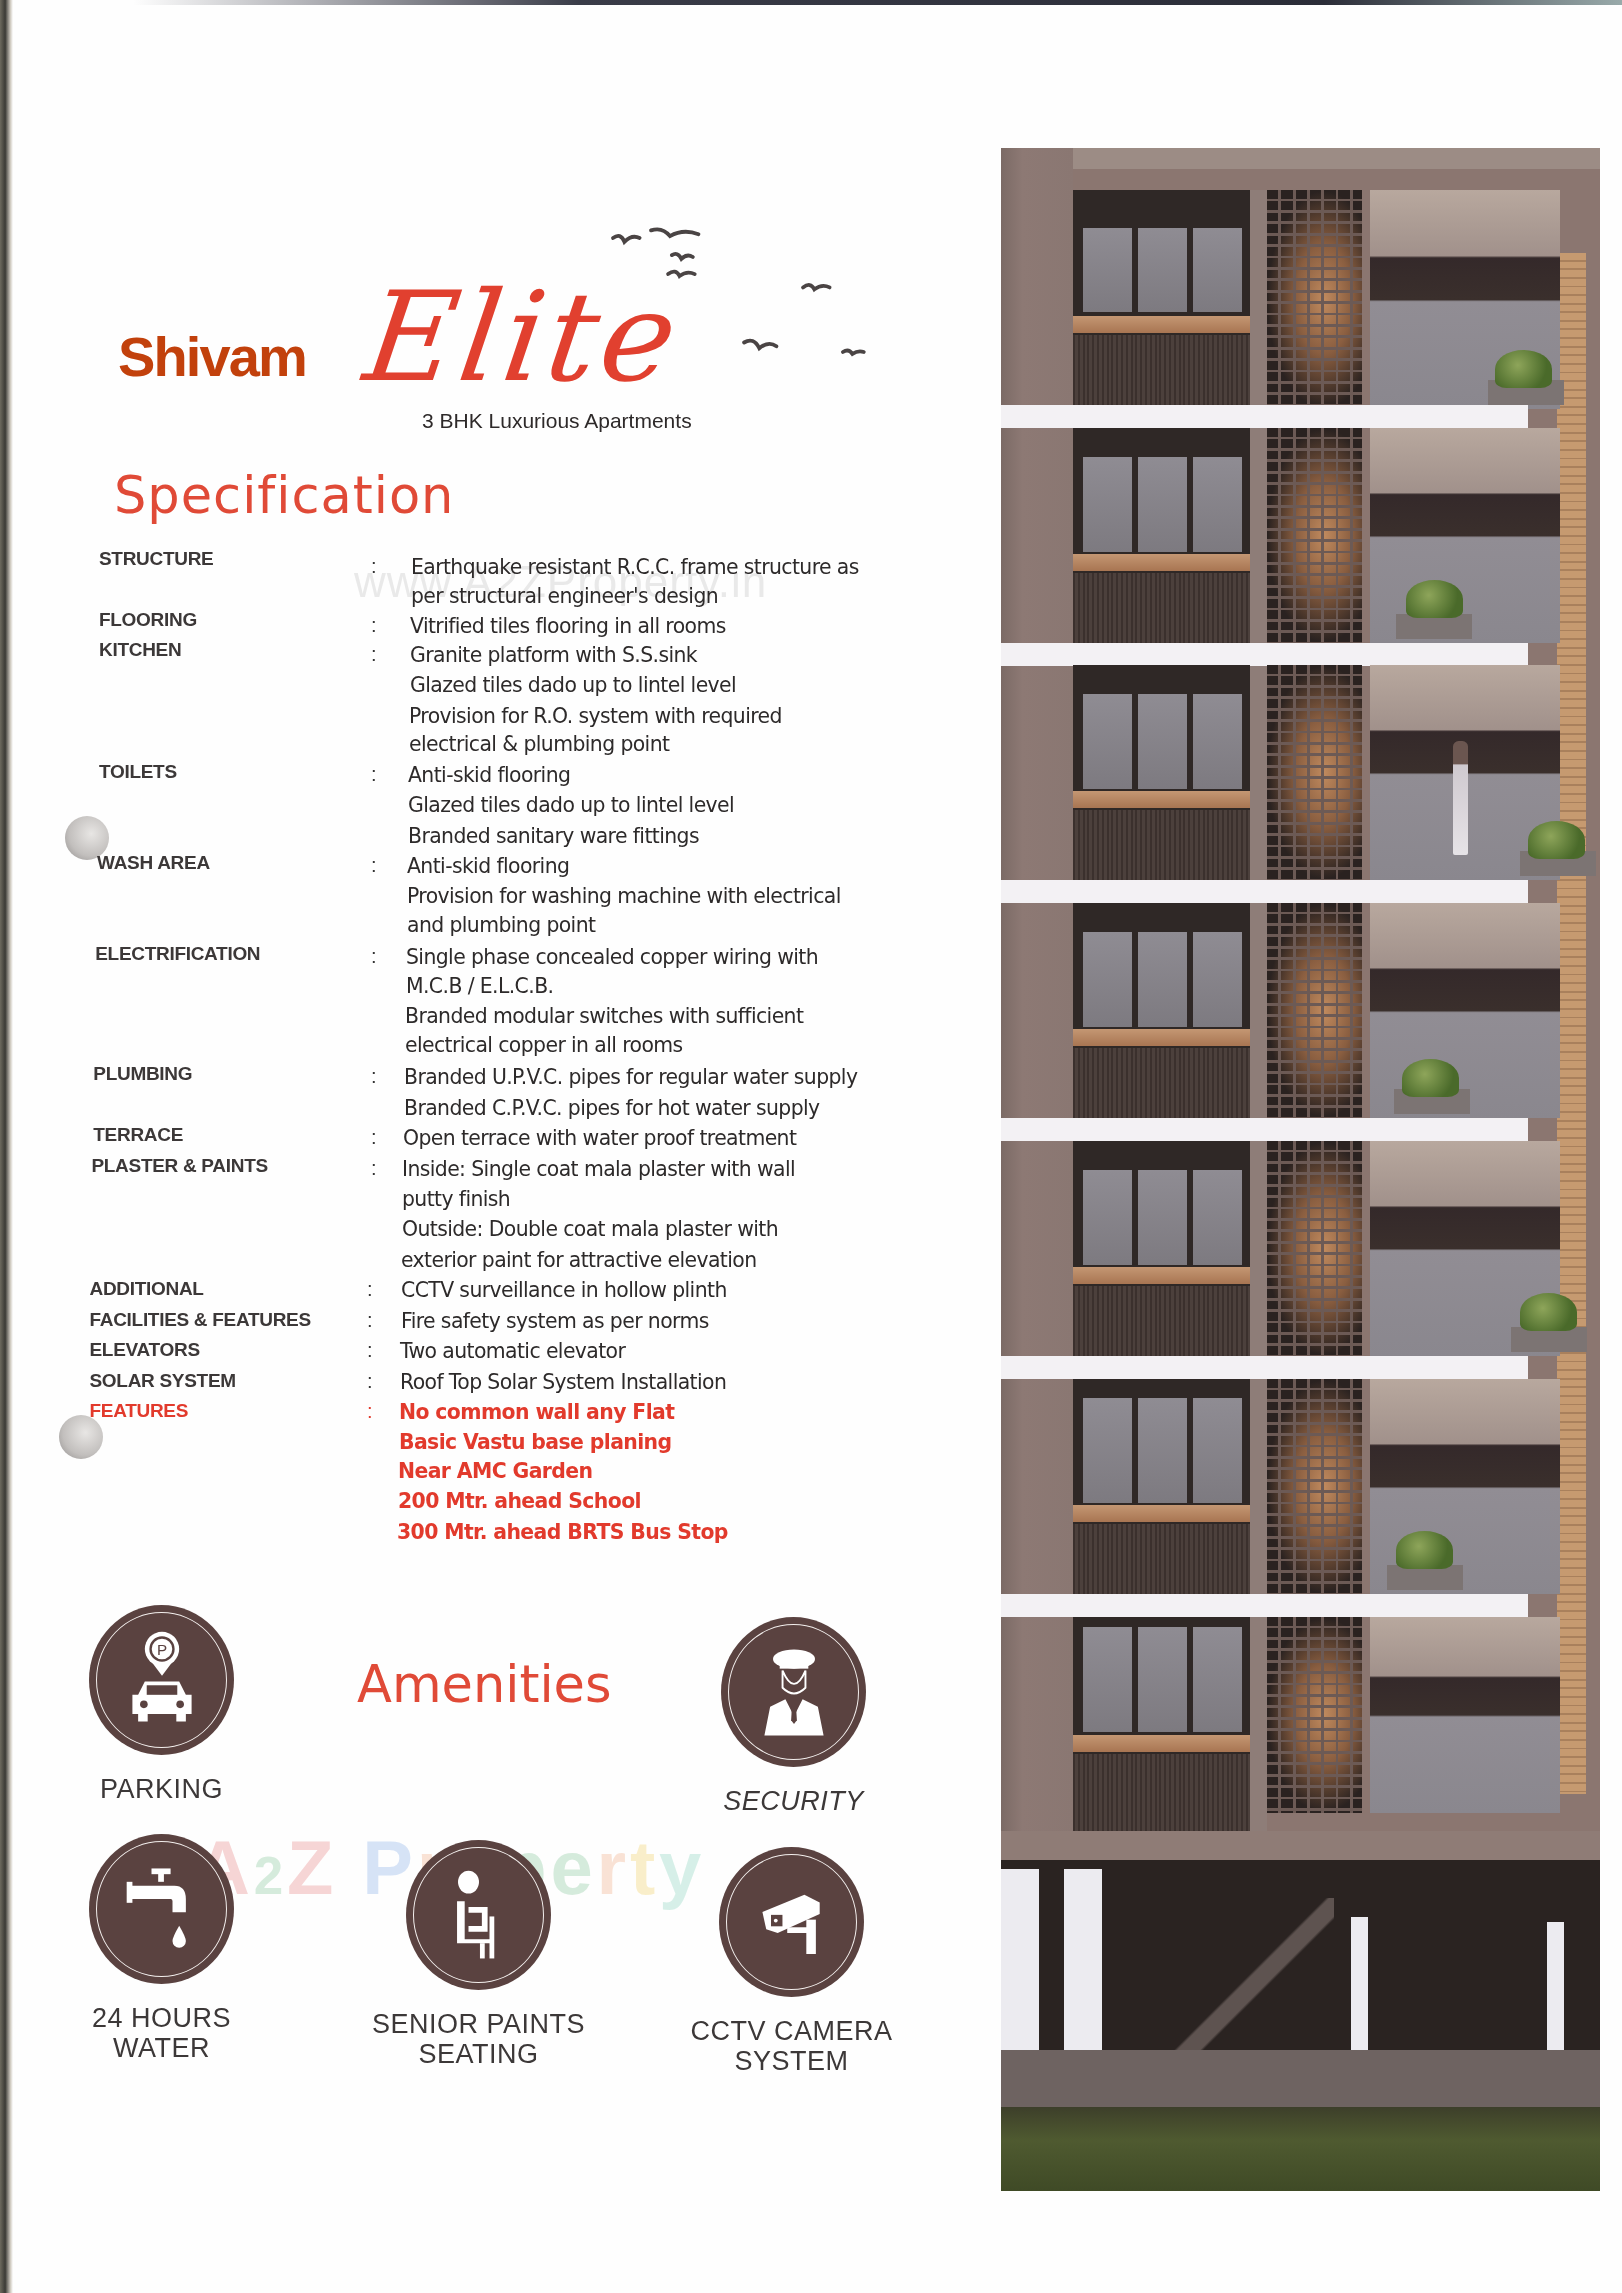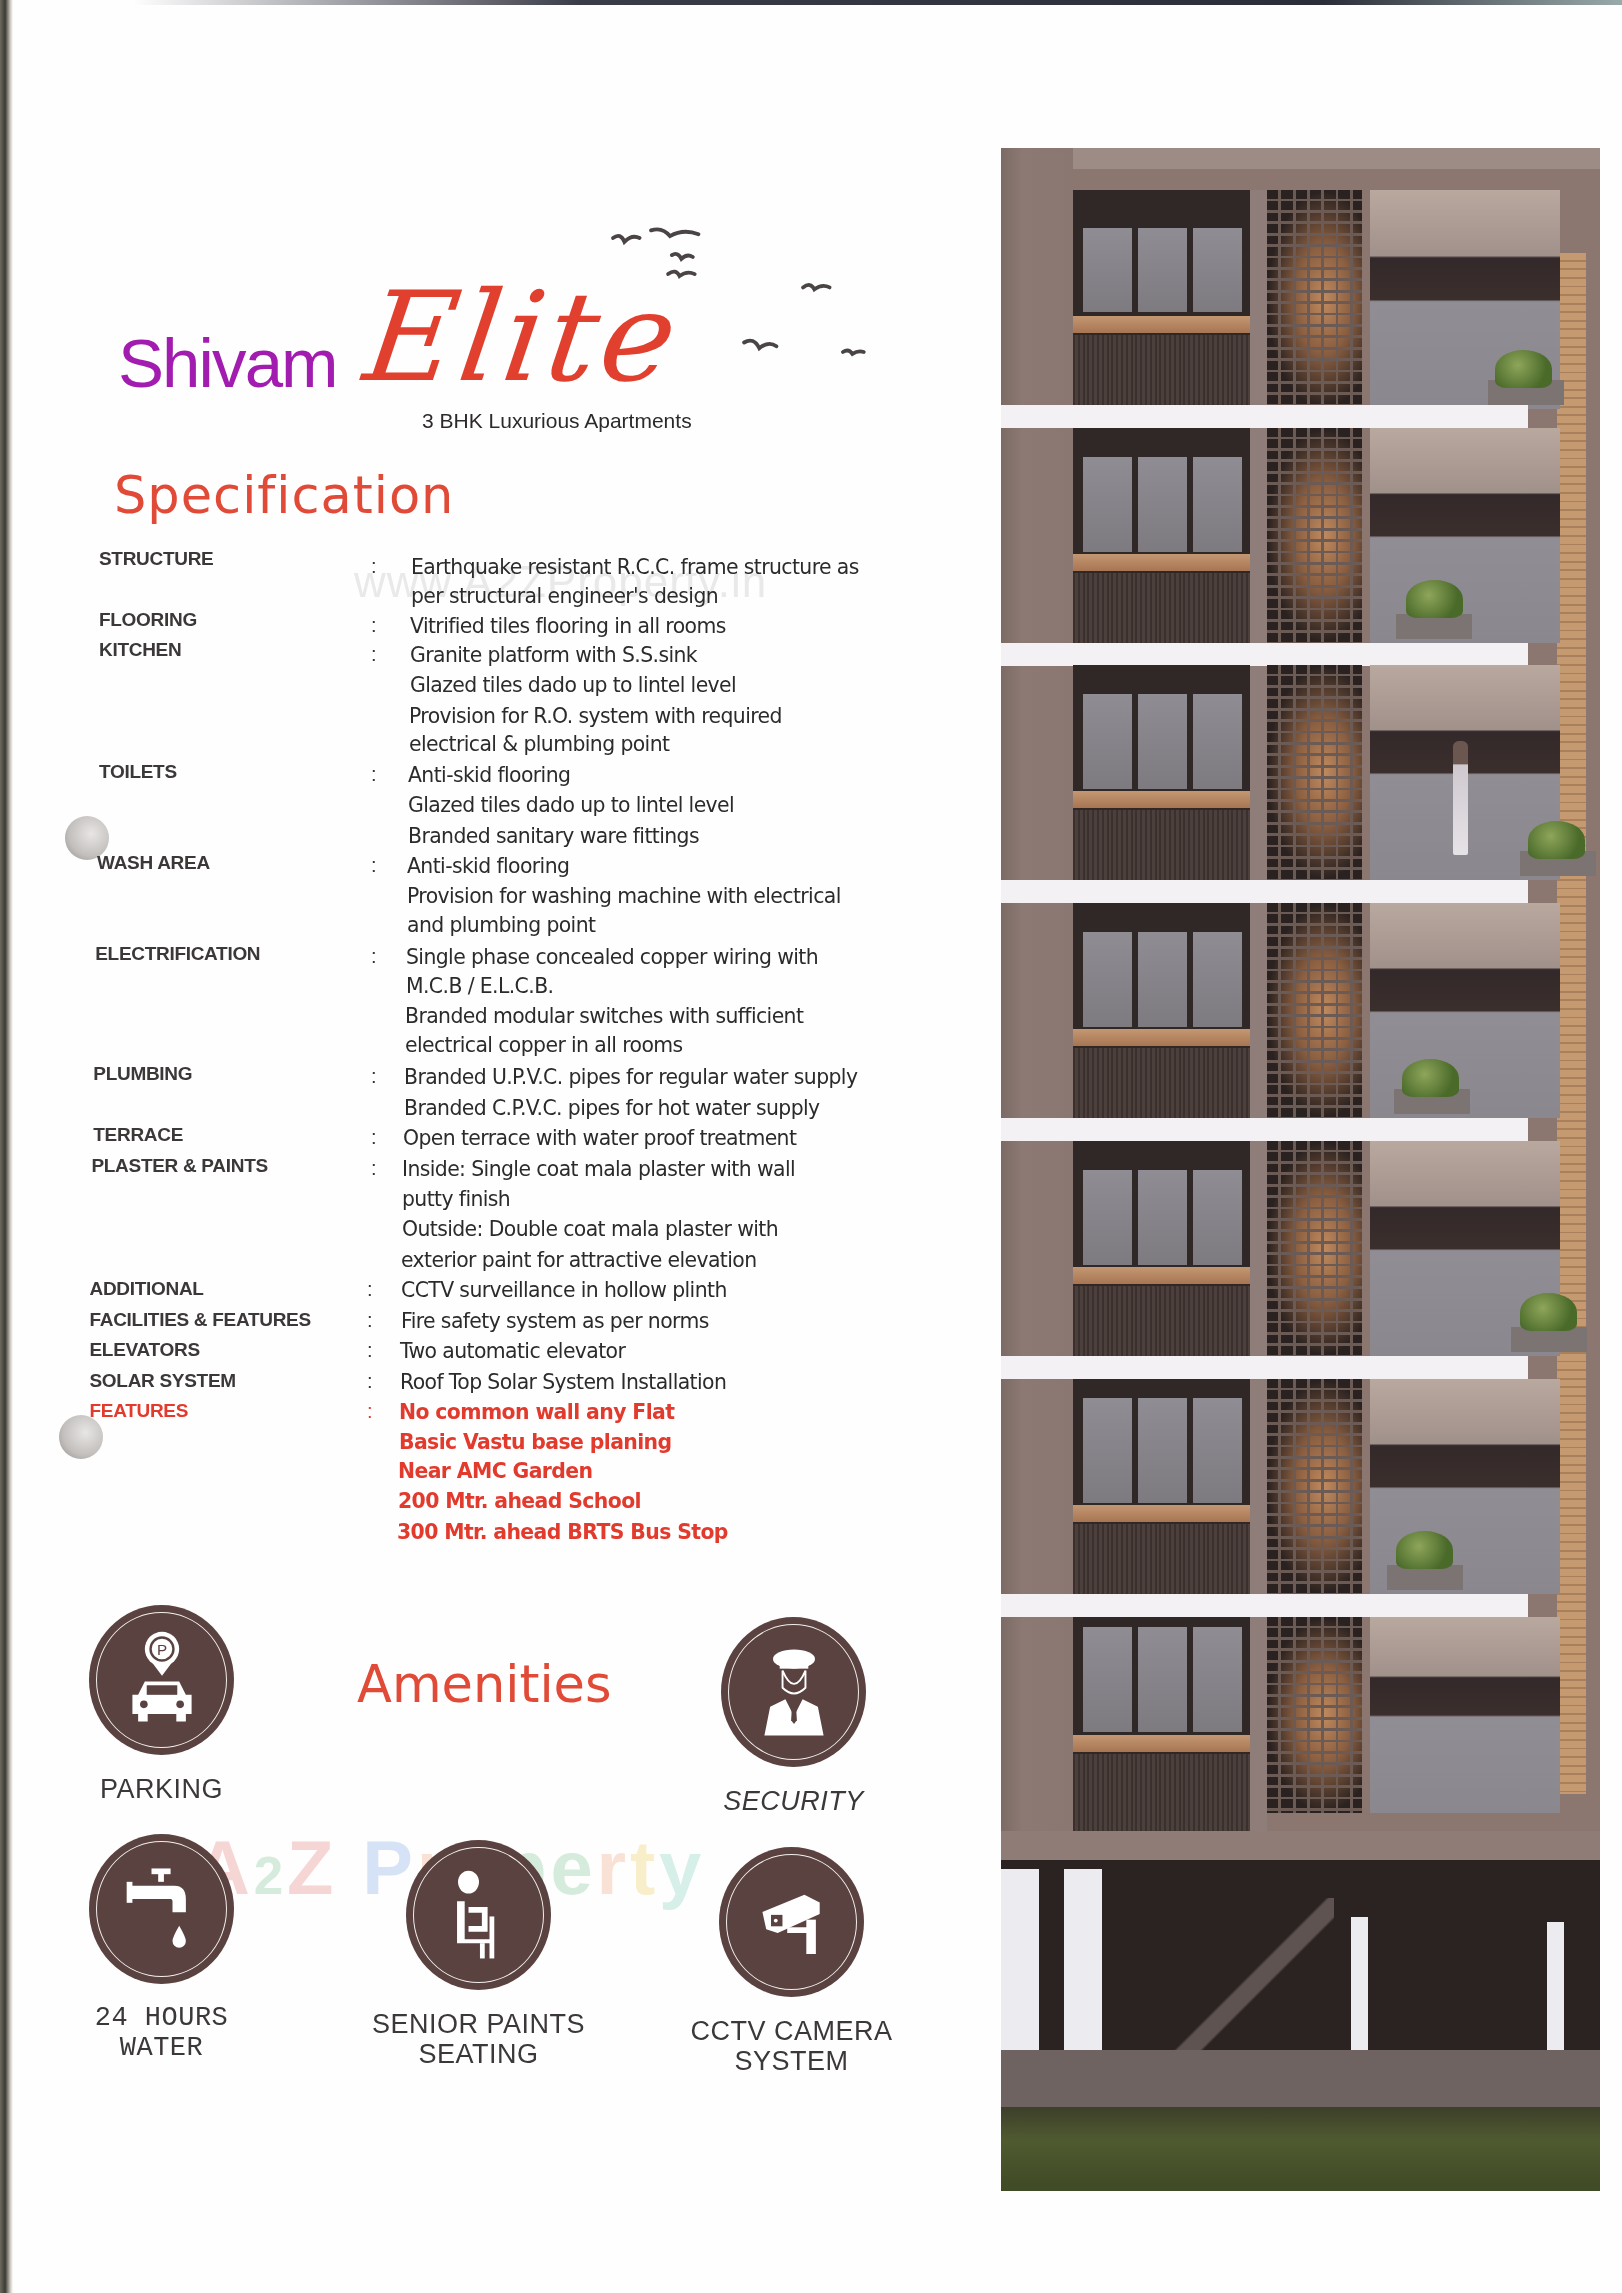--- a/index.html
+++ b/index.html
@@ -3,21 +3,21 @@
 <meta charset="utf-8">
 <style>
   html,body{margin:0;padding:0;}
   body{width:1623px;height:2293px;background:#fefefe;position:relative;overflow:hidden;font-family:"Liberation Sans","DejaVu Sans",sans-serif;color:#3a3536;}
   .scan-edge-left{position:absolute;left:0;top:0;width:13.3px;height:2293px;background:linear-gradient(90deg,#6d6a5e 0,#3b3a35 40%,#cfcac0 80%,#fefefe 100%);}
   .scan-edge-top{position:absolute;left:133px;top:0;width:1489px;height:4.8px;background:linear-gradient(90deg,#fefefe 0,#3a3c48 30%,#2b2d38 80%,#9aa 100%);}
   .punch-hole{position:absolute;width:44px;height:44px;border-radius:50%;background:radial-gradient(circle at 60% 40%,#e8e6e4 0,#c2bfbd 60%,#8e8b8a 100%);}
 
   
   .logo{position:absolute;left:118px;top:219px;width:723px;height:228px;}
-  .logo-shivam{position:absolute;left:0;top:105px;font-family:"Liberation Sans",sans-serif;font-weight:400;font-size:69px;letter-spacing:-1.9px;color:#a21caf;}
+  .logo-shivam{position:absolute;left:0;top:105px;font-family:"Liberation Sans",sans-serif;font-weight:700;font-size:56px;letter-spacing:-1.9px;color:#c2410c;}
   .logo-elite{position:absolute;left:249px;top:46px;font-family:"DejaVu Serif",serif;font-style:italic;font-size:124px;color:#e1402f;letter-spacing:3.8px;transform:skewX(-8deg);}
   .logo-tag{position:absolute;left:304px;top:190px;font-size:21px;color:#2e2a2a;}
   .birds{position:absolute;left:476px;top:0;width:361px;height:171px;}
 
   
   .spec-title{position:absolute;left:114px;top:466px;font-size:51px;color:#e04a37;font-family:"DejaVu Sans",sans-serif;letter-spacing:1px;}
   .spec-table{position:absolute;left:99px;top:544px;width:799px;}
   .spec-label{position:absolute;left:0;font-weight:700;font-size:19px;color:#3c3838;letter-spacing:-0.3px;}
   .spec-colon{position:absolute;left:272px;font-size:20px;color:#333;}
   .spec-line{position:absolute;left:304px;font-size:20.4px;color:#2d2a2a;white-space:nowrap;font-family:"DejaVu Sans",sans-serif;letter-spacing:-0.6px;}
@@ -196,21 +196,21 @@
       <ellipse cx="45" cy="20" rx="22" ry="10" fill="#fff"></ellipse>
       <rect x="30" y="24" width="30" height="6" fill="#fff"></rect>
       <path d="M33 32 Q45 60 57 32 L57 50 Q45 62 33 50 Z" fill="#5a4240" stroke="#fff" stroke-width="2"></path>
       <path d="M14 100 L20 70 L36 62 L45 80 L54 62 L70 70 L76 100 Z" fill="#fff"></path>
       <path d="M43 66 L47 66 L48 84 L45 88 L42 84 Z" fill="#5a4240"></path>
     </svg>
   </div>
   <div class="amen-label"><span>SECURITY</span></div>
 </div>
 
-<div class="amen" style="left:38px;top:1834px;font-family:Liberation Mono, monospace;">
+<div class="amen" style="left:38px;top:1834px;">
   <div class="amen-circle">
     <svg width="86" height="105" viewBox="0 0 90 110" style="position:relative;z-index:1">
       <rect x="34" y="12" width="20" height="6" fill="#fff"></rect>
         <rect x="41" y="16" width="6" height="10" fill="#fff"></rect>
       <path d="M12 30 L58 30 Q70 30 70 44 L70 58 L56 58 L56 46 Q56 44 54 44 L12 44 Z" fill="#fff"></path>
       <rect x="8" y="26" width="6" height="22" fill="#fff"></rect>
       <path d="M63 72 Q56 84 56 88 A7 7 0 0 0 70 88 Q70 84 63 72 Z" fill="#fff"></path>
     </svg>
   </div>
   <div class="amen-label"><span>24 HOURS</span><br><span>WATER</span></div>

